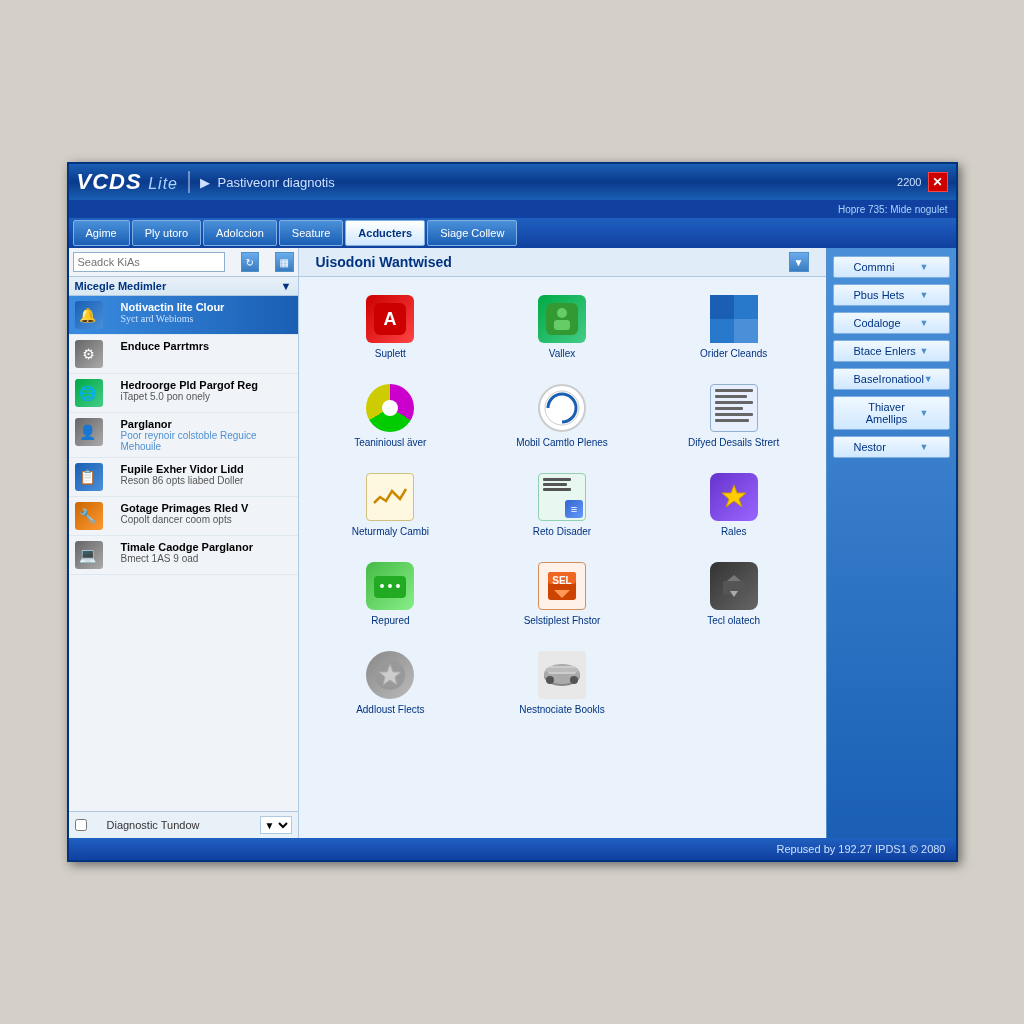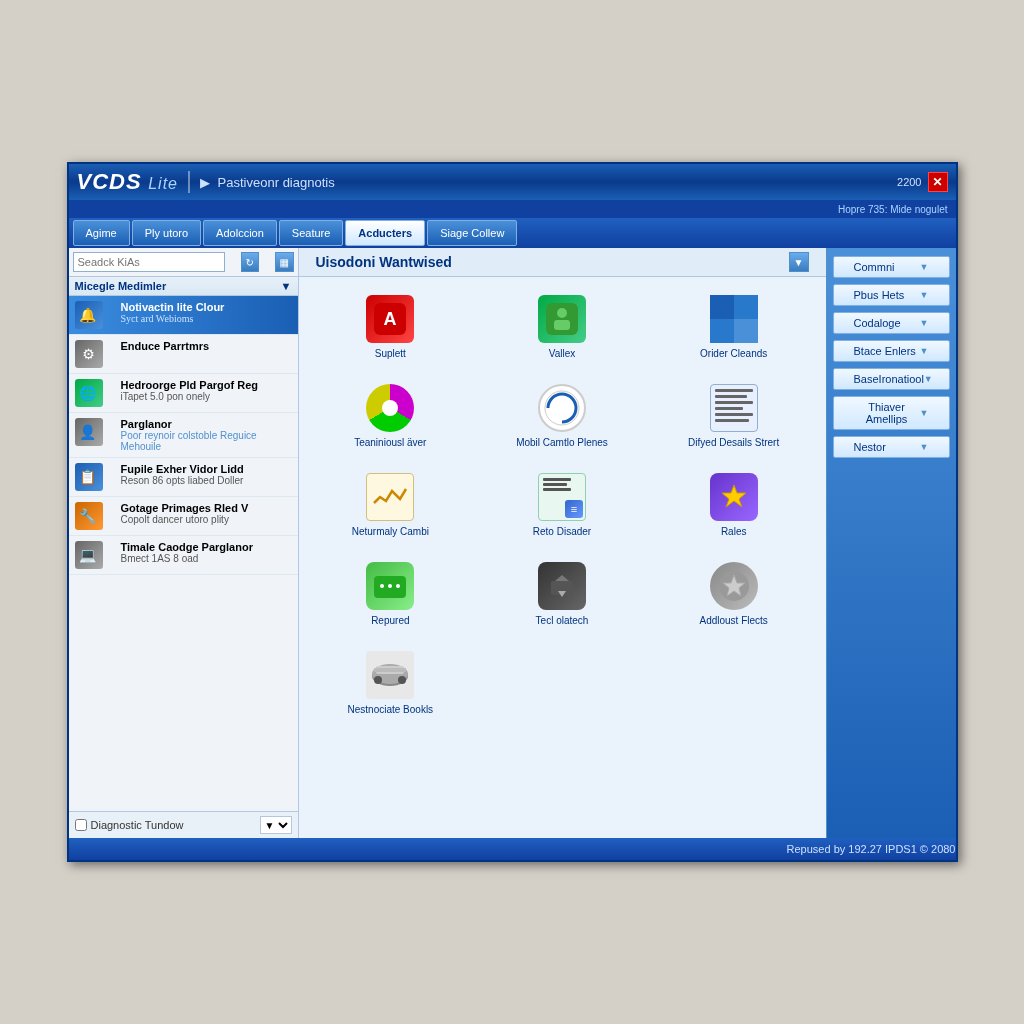--- a/index.html
+++ b/index.html
@@ -207,21 +207,21 @@
     .sidebar-item-sub {
       font-size: 10px;
       color: #555;
     }
     .sidebar-item.selected .sidebar-item-sub { color: #cce0ff; font-family: Liberation Serif, serif; }
     .sidebar-footer {
       border-top: 1px solid #b0c8e0;
       padding: 4px 6px;
       display: flex;
       align-items: center;
-      gap: 4px;
+      gap: 20px;
       background: #e8f0f8;
     }
     .sidebar-footer input[type="checkbox"] { width: 12px; height: 12px; }
     .sidebar-footer span { font-size: 11px; color: #333; }
     .sidebar-footer select {
       margin-left: auto;
       font-size: 10px;
       border: 1px solid #b0c8e0;
       background: white;
     }
@@ -317,21 +317,21 @@
       font-size: 9px;
       color: #5090c8;
     }
     
     .status-bar {
       background: linear-gradient(to bottom, #2060c0, #1040a0);
       height: 22px;
       display: flex;
       align-items: center;
       justify-content: flex-end;
-      padding: 0 0;
+      padding: 0 10px;
     }
     .status-text {
       color: #cce0ff;
       font-size: 11px;
     }
     
     .apps-grid::-webkit-scrollbar { width: 12px; }
     .apps-grid::-webkit-scrollbar-track { background: #d0e0f0; }
     .apps-grid::-webkit-scrollbar-thumb { background: linear-gradient(to right, #8ab8e0, #5090c8); border: 1px solid #8ab8e0; }
     .sidebar-list::-webkit-scrollbar { width: 10px; }
@@ -434,29 +434,29 @@
             <div class="sidebar-item-text">
               <span class="sidebar-item-title">Fupile Exher Vidor Lidd</span>
               <span class="sidebar-item-sub">Reson 86 opts liabed Doller</span>
             </div>
           </div>
 
           <div class="sidebar-item">
             <div class="sidebar-icon icon-orange">🔧</div>
             <div class="sidebar-item-text">
               <span class="sidebar-item-title">Gotage Primages Rled V</span>
-              <span class="sidebar-item-sub">Copolt  dancer utoro plity</span>
+              <span class="sidebar-item-sub">Copolt  dancer coom opts</span>
             </div>
           </div>
 
           <div class="sidebar-item">
             <div class="sidebar-icon icon-gray">💻</div>
             <div class="sidebar-item-text">
               <span class="sidebar-item-title">Timale Caodge Parglanor</span>
-              <span class="sidebar-item-sub">Bmect 1AS 8 oad</span>
+              <span class="sidebar-item-sub">Bmect 1AS 9 oad</span>
             </div>
           </div>
 
         </div>
         <div class="sidebar-footer">
           <input type="checkbox" style="">
           <span>Diagnostic Tundow</span>
           <select style="font-size:10px; border:1px solid #b0c8e0; height:18px;">
             <option>▼</option>
           </select>
@@ -568,20 +568,31 @@
                   <rect x="2" y="8" width="32" height="22" rx="4" fill="#22aa22"></rect>
                   <polygon points="10,30 14,24 22,24" fill="#22aa22"></polygon>
                   <circle cx="10" cy="18" r="2" fill="white"></circle>
                   <circle cx="18" cy="18" r="2" fill="white"></circle>
                   <circle cx="26" cy="18" r="2" fill="white"></circle>
                 </svg>
             </div>
             <span class="app-label">Repured</span>
           </div>
 
+          <div class="app-item">
+            <div class="app-icon" style="background:#fff0e8; border:1px solid #d09060; border-radius:4px; width:48px; height:48px; display:flex; align-items:center; justify-content:center; position:relative;">
+              <svg width="36" height="36" viewBox="0 0 36 36">
+                <rect x="4" y="4" width="28" height="28" rx="3" fill="#cc4400"></rect>
+                <rect x="4" y="4" width="28" height="12" rx="3" fill="#ee6622"></rect>
+                <text x="18" y="16" text-anchor="middle" fill="white" font-size="10" font-weight="bold">SEL</text>
+                <polygon points="10,22 18,30 26,22" fill="#ff9955"></polygon>
+              </svg>
+            </div>
+            <span class="app-label">Selstiplest Fhstor</span>
+          </div>
 
           <div class="app-item">
             <div class="app-icon" style="background:linear-gradient(135deg,#333,#666); border-radius:8px; width:48px; height:48px; display:flex; align-items:center; justify-content:center;">
               <svg width="30" height="30" viewBox="0 0 30 30">
                   <rect x="4" y="10" width="22" height="14" rx="2" fill="#555"></rect>
                   <polygon points="8,10 15,4 22,10" fill="#777"></polygon>
                   <polygon points="11,20 15,26 19,20" fill="#aaa"></polygon>
                 </svg>
             </div>
             <span class="app-label">Tecl olatech</span>

